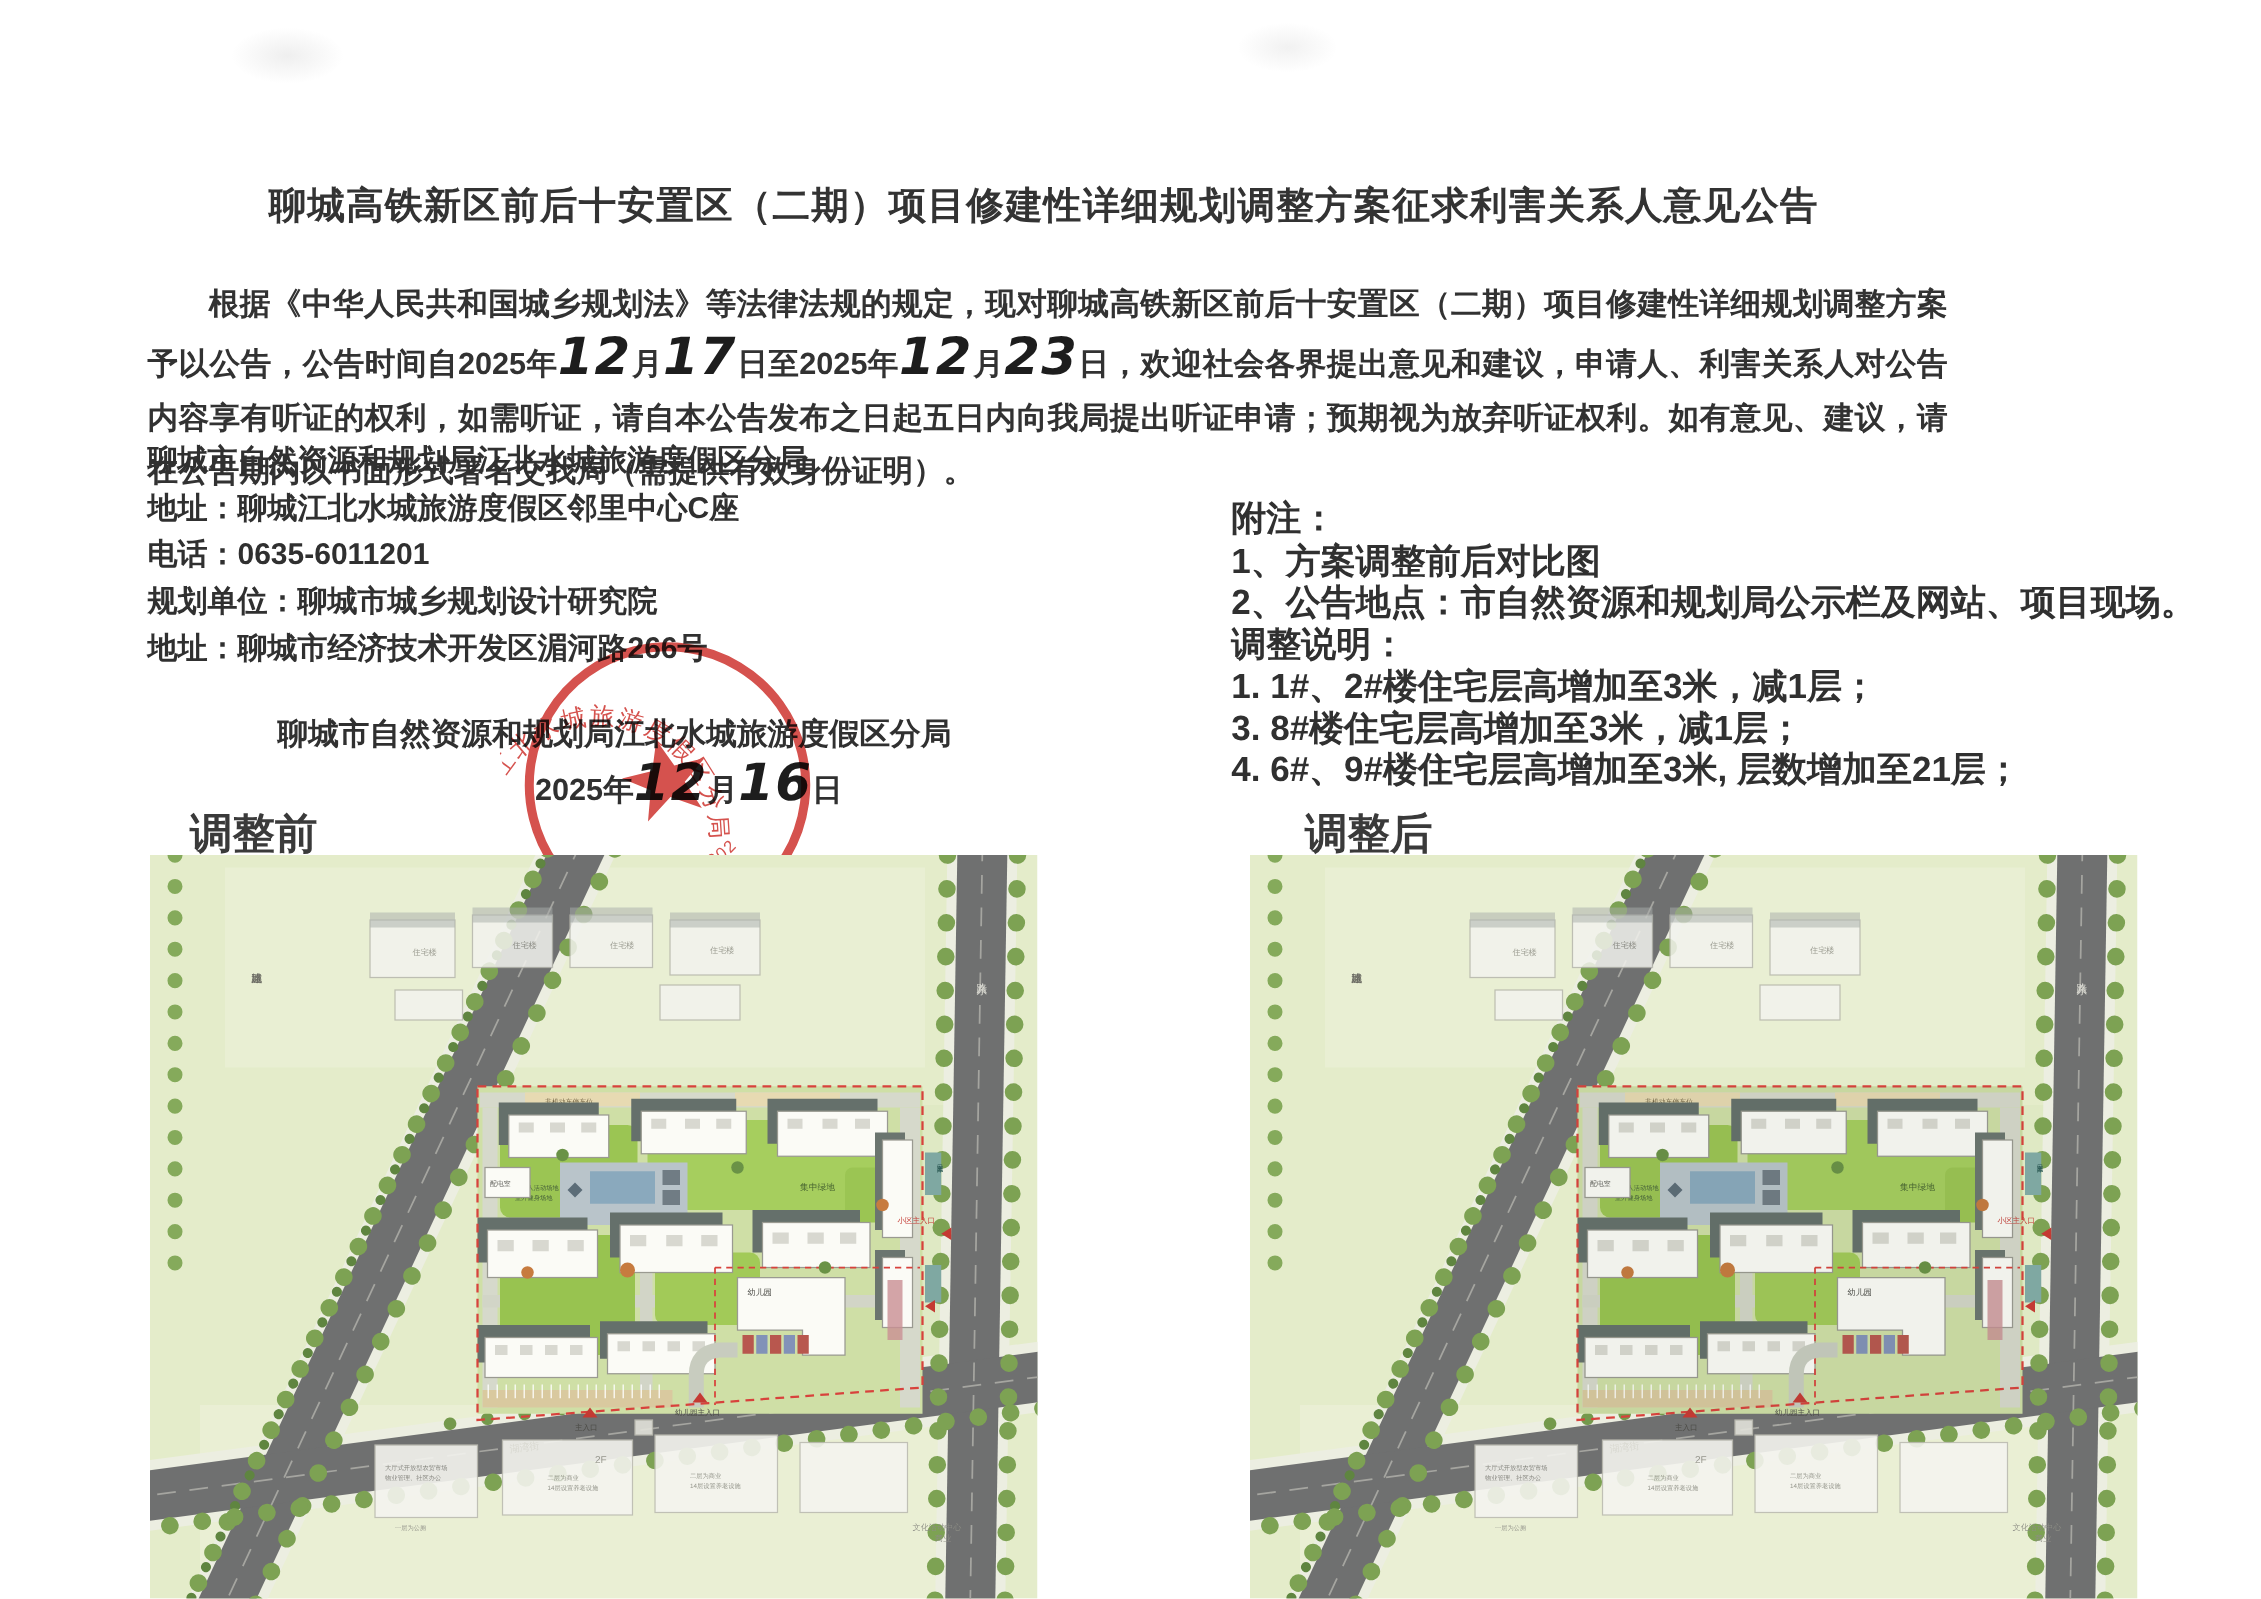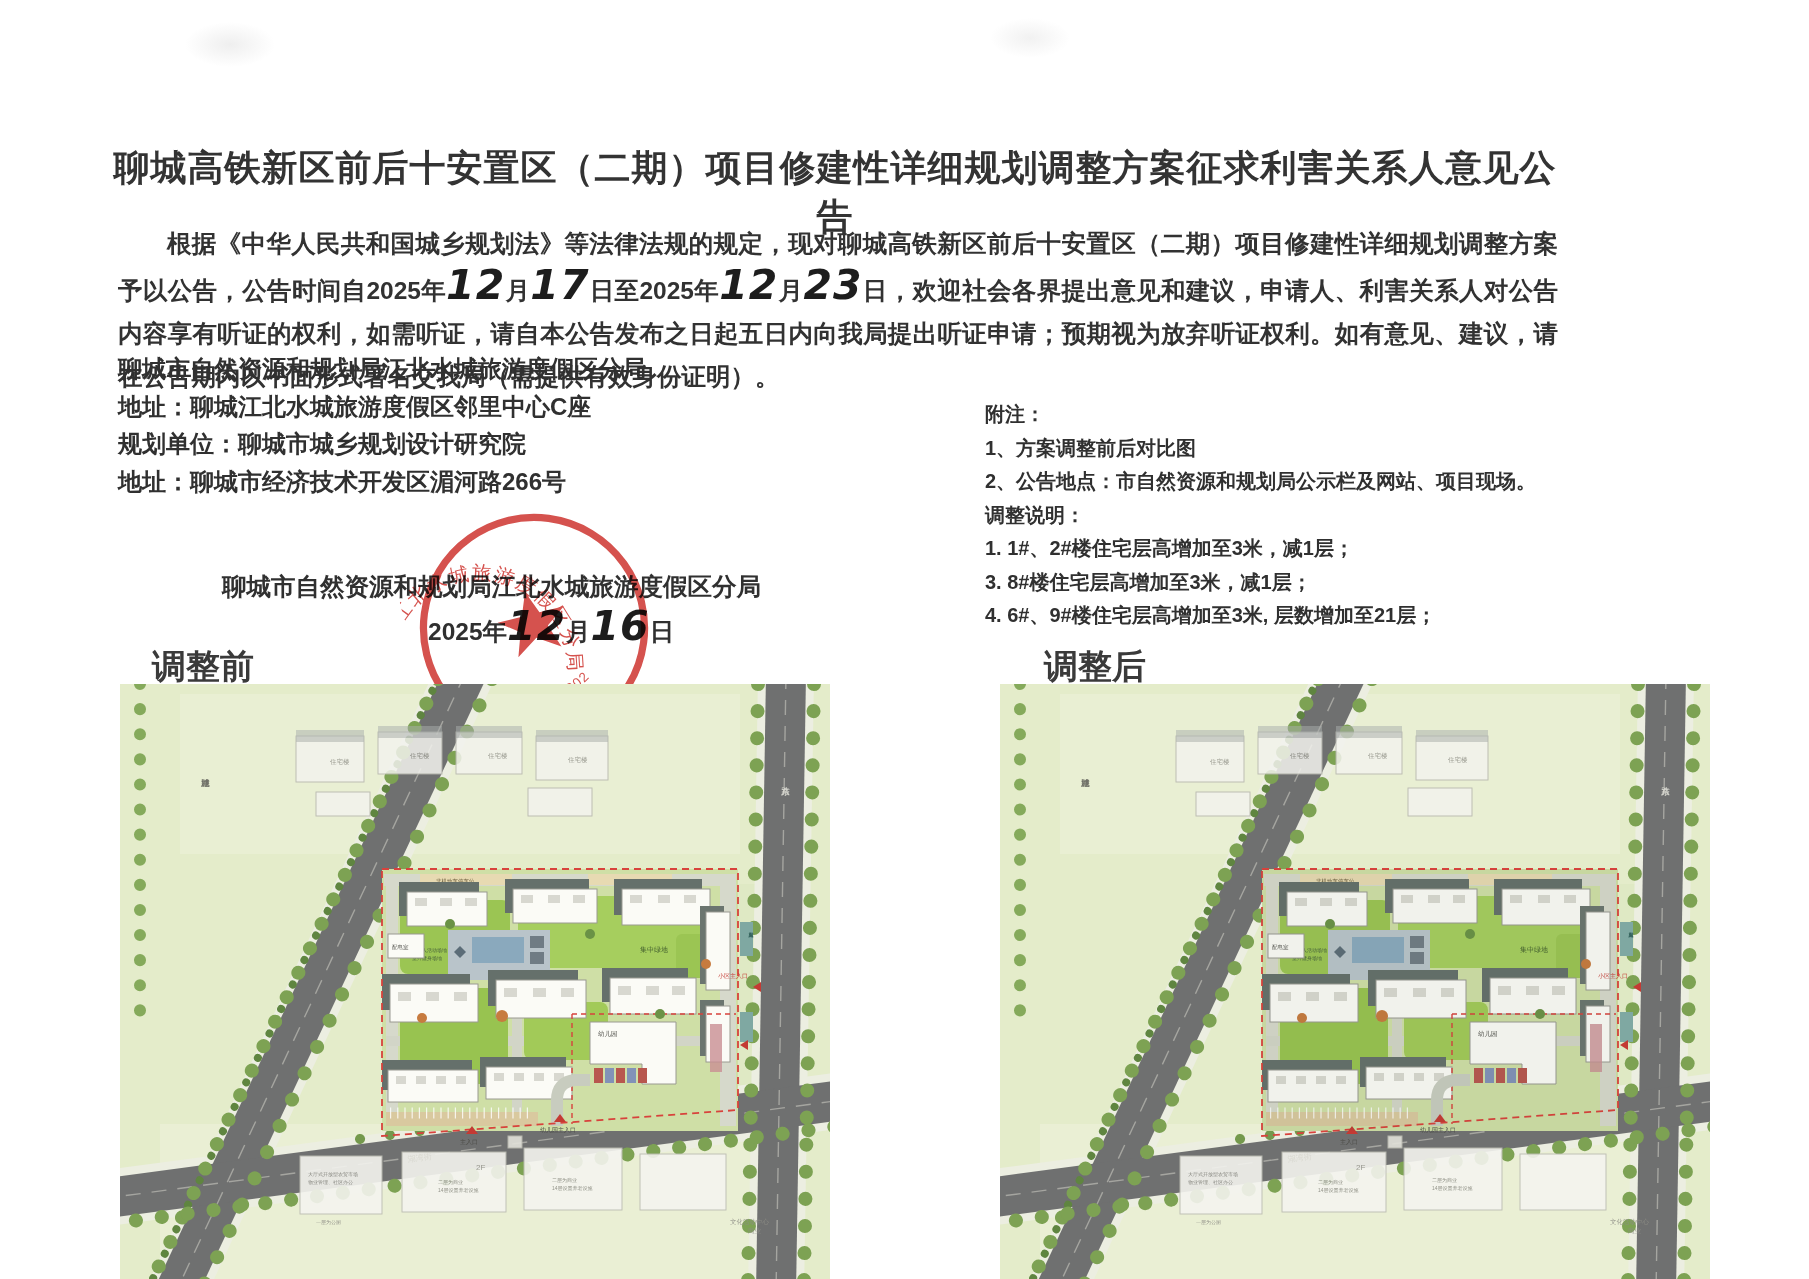--- a/index.html
+++ b/index.html
@@ -1,49 +1,50 @@
 <!DOCTYPE html>
 <html><head>
 <meta charset="utf-8">
 <style>
   html,body{margin:0;padding:0;background:#fff;}
   #page{position:relative;width:1809px;height:1279px;background:#ffffff;overflow:hidden;
         font-family:"Liberation Sans","DejaVu Sans",sans-serif;color:#2d2d2d;}
   .artifact{position:absolute;border-radius:50%;pointer-events:none;}
   .title{position:absolute;left:110px;top:144px;width:1450px;text-align:center;
-         font-size:36px;font-weight:700;letter-spacing:1px;color:#333;}
+         font-size:30px;font-weight:700;letter-spacing:1px;color:#333;}
   .para{position:absolute;left:118px;top:222px;width:1440px;font-size:24.5px;line-height:43px;
         text-align:justify;text-indent:2em;font-weight:600;color:#323232;margin:0;}
   .hw{font-family:"DejaVu Sans",sans-serif;font-style:italic;font-weight:700;font-size:41px;
       letter-spacing:1px;color:#1d1d1d;line-height:1;}
   .contact{position:absolute;left:118px;top:350px;font-size:24px;line-height:37.5px;
            font-weight:700;color:#303030;}
   .sig-org{position:absolute;left:222px;top:570px;font-size:24.5px;font-weight:700;color:#303030;}
   .sig-date{position:absolute;left:428px;top:606px;font-size:24.5px;font-weight:700;color:#303030;}
-  .notes{position:absolute;left:985px;top:398px;font-size:20px;line-height:33.5px;
+  .notes{position:absolute;left:985px;top:398px;font-size:28px;line-height:33.5px;
          font-weight:700;color:#303030;}
   .map-label{position:absolute;font-size:34px;font-weight:700;color:#3a3a3a;}
   .stamp{position:absolute;left:410px;top:504px;width:248px;height:248px;
          transform:rotate(-14deg);opacity:.88;mix-blend-mode:multiply;}
   .map{position:absolute;width:710px;height:595px;}
 </style>
 </head>
 <body>
 <div id="page">
 
 <div class="artifact" style="left:185px;top:22px;width:90px;height:45px;background:radial-gradient(closest-side,rgba(120,120,120,.12),rgba(120,120,120,0));"></div>
 <div class="artifact" style="left:990px;top:18px;width:80px;height:40px;background:radial-gradient(closest-side,rgba(120,120,120,.10),rgba(120,120,120,0));"></div>
 
 <div class="title">聊城高铁新区前后十安置区（二期）项目修建性详细规划调整方案征求利害关系人意见公告</div>
 
 <p class="para"><span>根据《中华人民共和国城乡规划法》等法律法规的规定，现对聊城高铁新区前后十安置区（二期）项目修建性详细规划调整方案予以公告，公告时间自2025年</span><span class="hw">12</span><span>月</span><span class="hw">17</span><span>日至2025年</span><span class="hw">12</span><span>月</span><span class="hw">23</span><span>日，欢迎社会各界提出意见和建议，申请人、利害关系人对公告内容享有听证的权利，如需听证，请自本公告发布之日起五日内向我局提出听证申请；预期视为放弃听证权利。如有意见、建议，请在公告期内以书面形式署名交我局（需提供有效身份证明）。</span></p>
 
 <div class="contact">
   <div>聊城市自然资源和规划局江北水城旅游度假区分局</div>
   <div>地址：聊城江北水城旅游度假区邻里中心C座</div>
+  <div>电话：0635-6011201</div>
   <div>规划单位：聊城市城乡规划设计研究院</div>
   <div>地址：聊城市经济技术开发区湄河路266号</div>
 </div>
 
 <div class="sig-org">聊城市自然资源和规划局江北水城旅游度假区分局</div>
 <div class="sig-date"><span>2025年</span><span class="hw">12</span><span>月</span><span class="hw">16</span><span>日</span></div>
 
 <svg class="stamp" viewBox="0 0 240 240">
   <circle cx="120" cy="120" r="107" fill="none" stroke="#cf3a35" stroke-width="7"></circle>
   <path id="stampArcTop" d="M120,206 A86,86 0 1 1 120.01,205.99" fill="none"></path>

